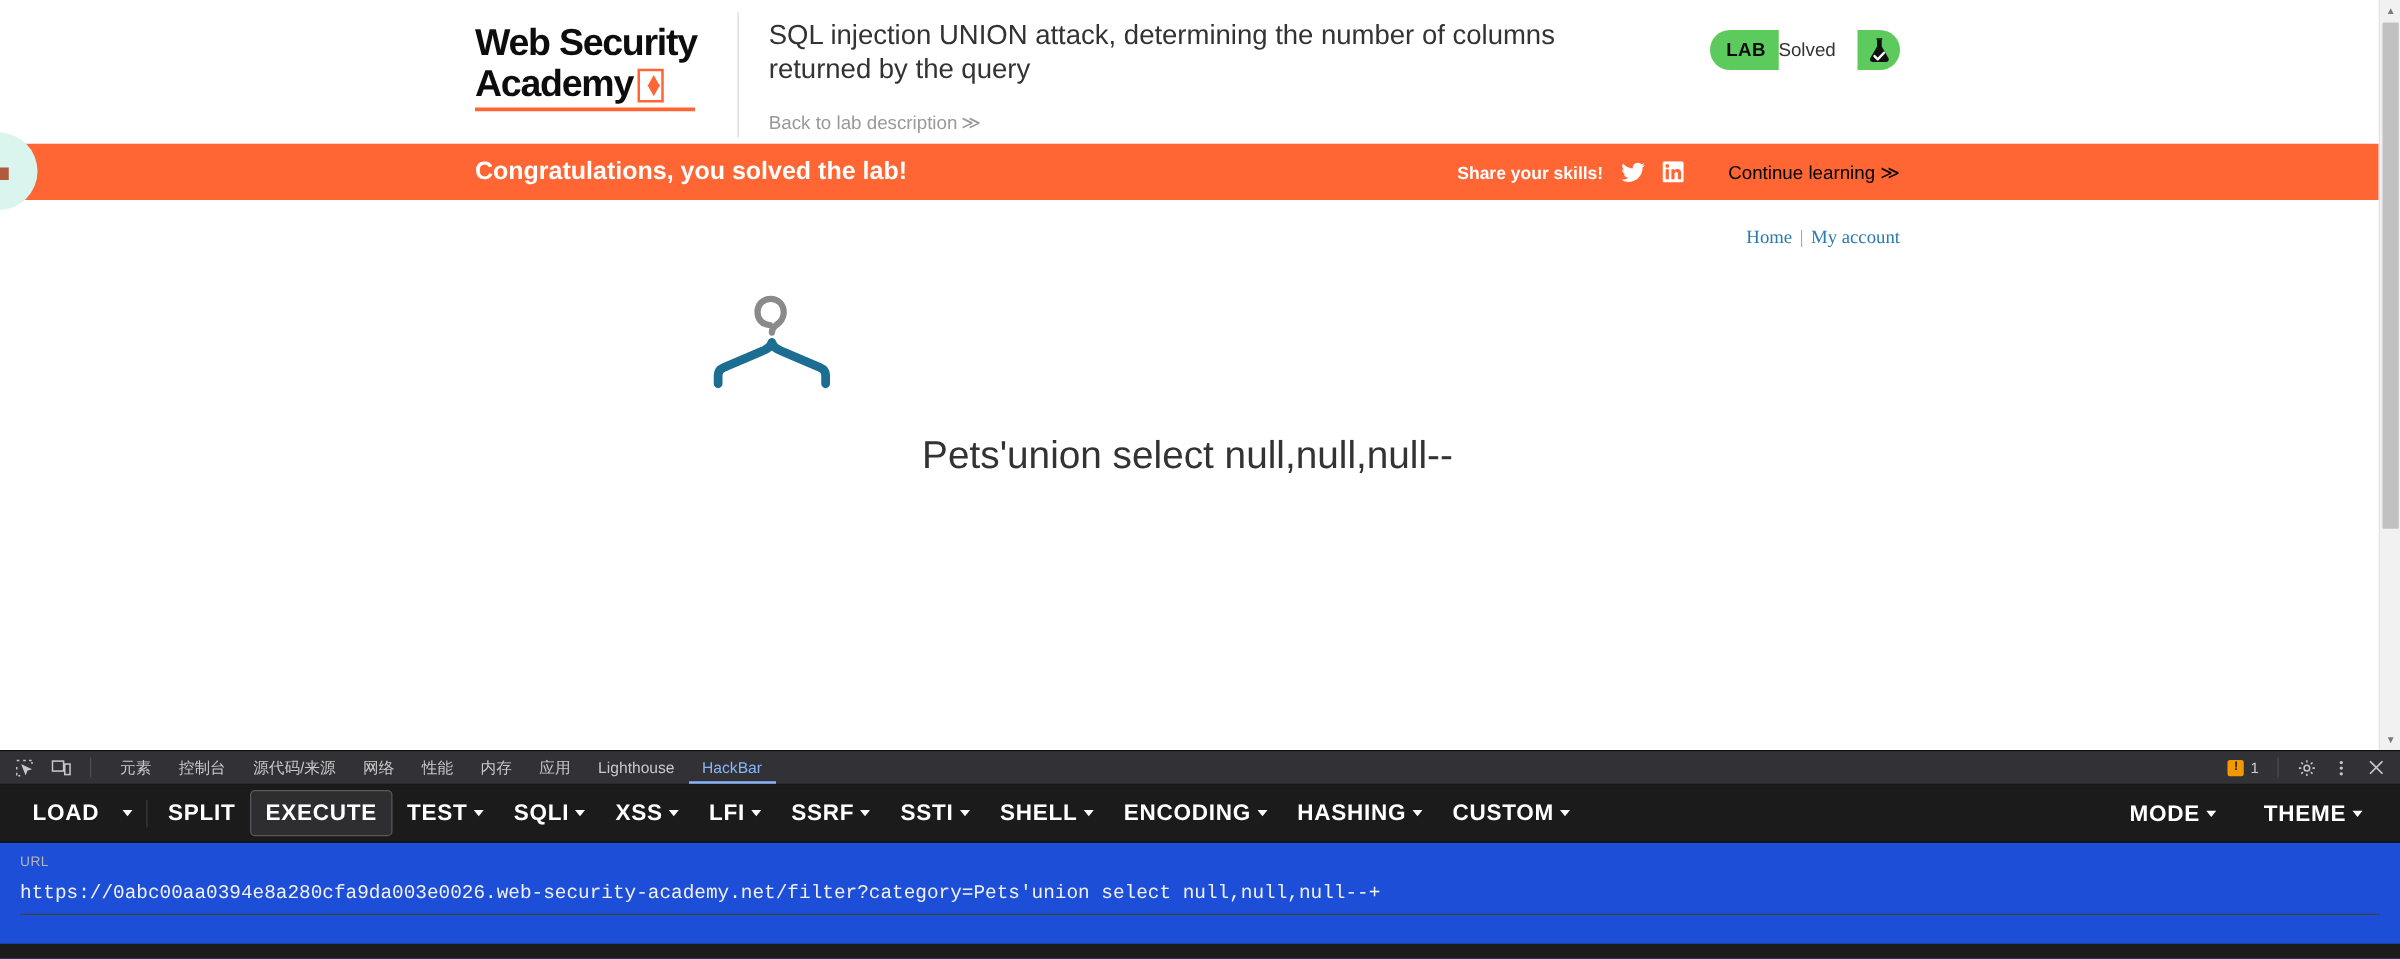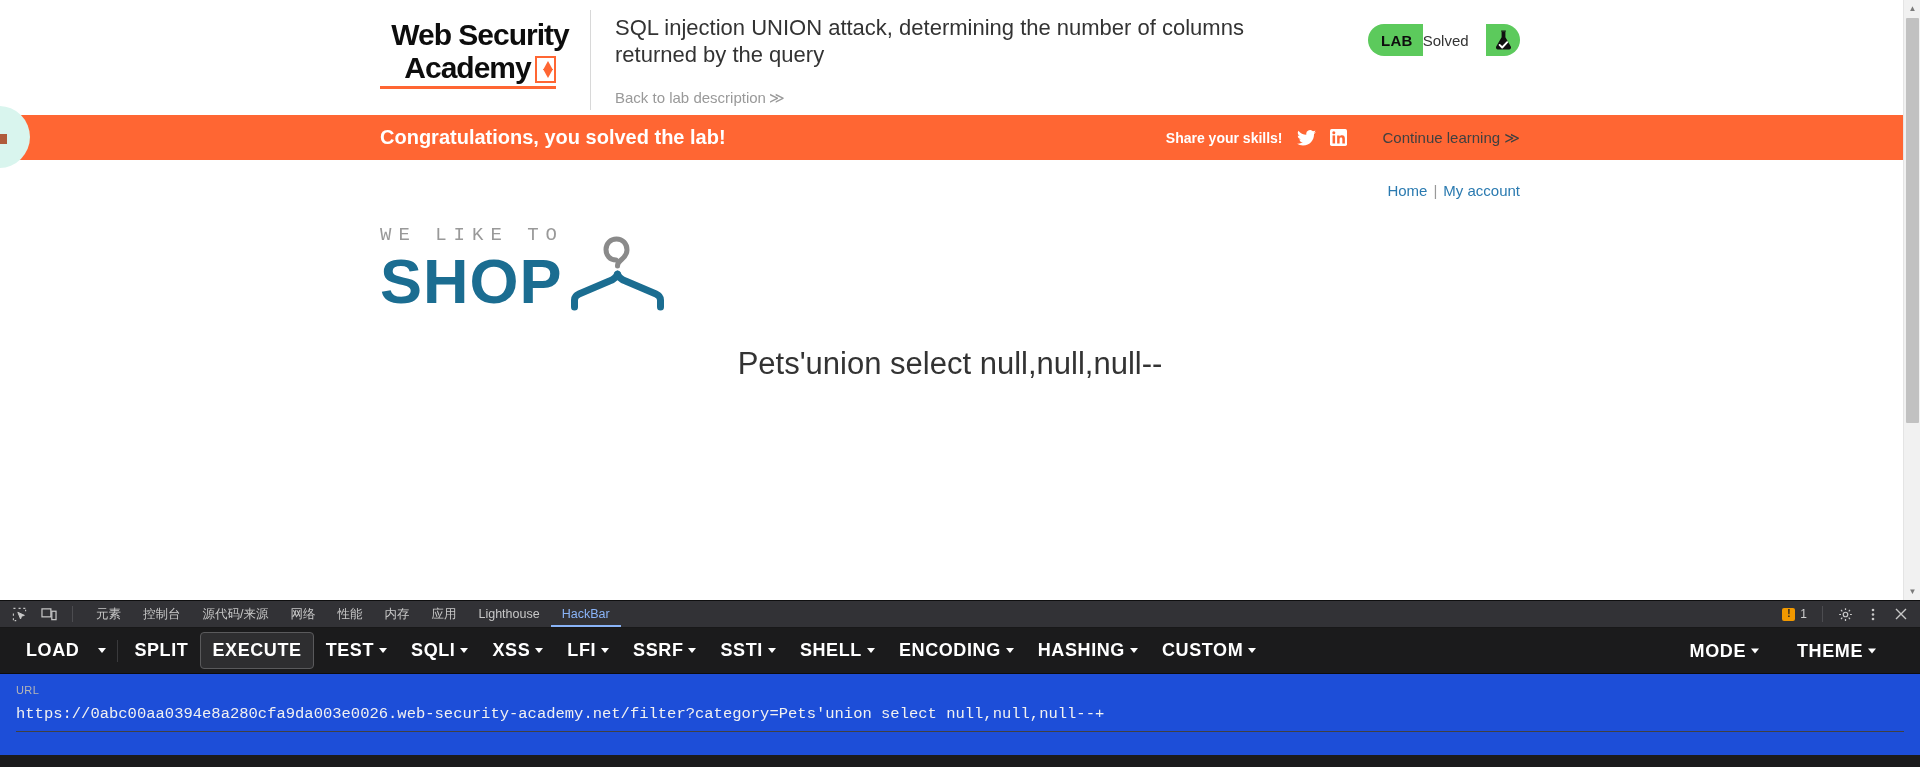--- a/index.html
+++ b/index.html
@@ -50,21 +50,20 @@
     position: absolute;
     left: 380px; top: 10px;
     width: 1140px;
     display: flex;
     align-items: flex-start;
   }
   .logo-block {
     width: 200px;
     padding-top: 8px;
     flex: 0 0 200px;
-    text-align: center;
   }
   .logo-line1, .logo-line2 {
     font-family: "Liberation Sans", sans-serif;
     font-weight: bold;
     font-size: 30px;
     line-height: 33px;
     letter-spacing: -1px;
     color: #0d0d0d;
     white-space: nowrap;
   }
@@ -182,21 +181,21 @@
   }
   .banner-right {
     position: absolute; right: 0; top: 50%;
     transform: translateY(-50%);
     display: flex; align-items: center; gap: 14px;
     white-space: nowrap;
   }
   .share-label { font-size: 14px; font-weight: bold; color: #ffffff; }
   .social-icon { display: flex; align-items: center; }
   .continue-link {
-    font-size: 15px; color: #404040; text-decoration: none;
+    font-size: 15px; color: #000000; text-decoration: none;
     margin-left: 22px;
   }
 
   
   .deco-circle {
     position: absolute;
     left: -32px; top: 106px;
     width: 62px; height: 62px;
     border-radius: 50%;
     background: #d9f5ee;
@@ -218,20 +217,21 @@
   }
   .shop-inner {
     position: relative;
     width: 1140px;
     margin-left: 380px;
   }
   .account-nav {
     text-align: right;
     padding-top: 22px;
     font-size: 15px;
+    font-family: Liberation Serif, serif;
   }
   .account-nav a { color: #2a7ab0; text-decoration: none; }
   .account-nav .sep { color: #999; margin: 0 6px; }
 
   .shop-logo {
     margin-top: 25px;
     position: relative;
     height: 105px;
   }
   .shop-logo-text { position: absolute; left: 0; top: 0; }
@@ -390,21 +390,21 @@
   }
   .hb-sep { width: 1px; height: 22px; background: #3a3a3c; margin: 0 4px; }
   .caret {
     width: 0; height: 0;
     border-left: 4px solid transparent;
     border-right: 4px solid transparent;
     border-top: 5px solid #ffffff;
     display: inline-block;
   }
   .hb-toolbar-right {
-    position: absolute; right: 32px; top: 50%;
+    position: absolute; right: 18px; top: 50%;
     transform: translateY(-50%);
     display: flex; align-items: flex-start; gap: 14px;
   }
 
   
   .hb-url-panel {
     padding: 10px 16px 18px 16px;
     background: #1d4ed8;
     height: 94px;
   }
@@ -494,24 +494,20 @@
     </div>
 
     <div class="shop">
       <div class="shop-inner">
 
         <div class="account-nav">
           <a href="#">Home</a><span class="sep">|</span><a href="#">My account</a>
         </div>
 
         <div class="shop-logo">
-          <div class="shop-logo-text">
-            <div class="we-like-to">WE LIKE TO</div>
-            <div class="shop-word">SHOP</div>
-          </div>
           <div class="hanger">
             <svg width="110" height="82" viewBox="0 0 110 82">
               <path d="M46 30c-6 0-10-4.5-10-10.5S40.5 9 46.5 9 57 13.5 57 20c0 5.5-3.5 8-6.5 10.5-2 1.6-3 3-3 5.5" stroke="#8a8a8a" stroke-width="5" fill="none" stroke-linecap="round"></path>
               <path d="M47.5 44c-1 3.5-4 5.5-8 7L9 64c-3 1.3-4.5 3-4.5 6v7M47.5 44c1 3.5 4 5.5 8 7L86 64c3 1.3 4.5 3 4.5 6v7" stroke="#1b6d91" stroke-width="7" fill="none" stroke-linecap="round" stroke-linejoin="round"></path>
             </svg>
           </div>
         </div>
 
         <h2 class="search-heading">Pets'union select null,null,null--</h2>
 

